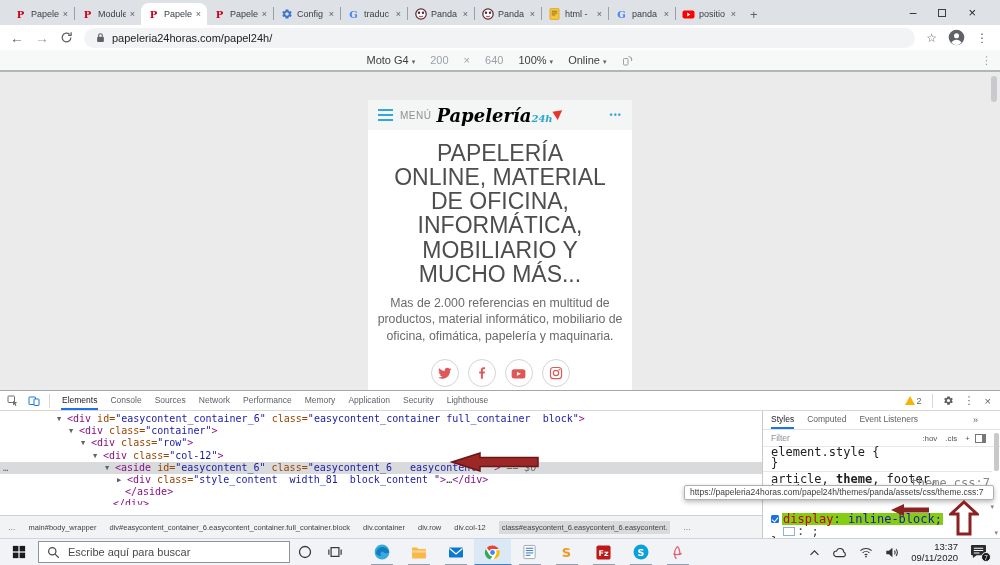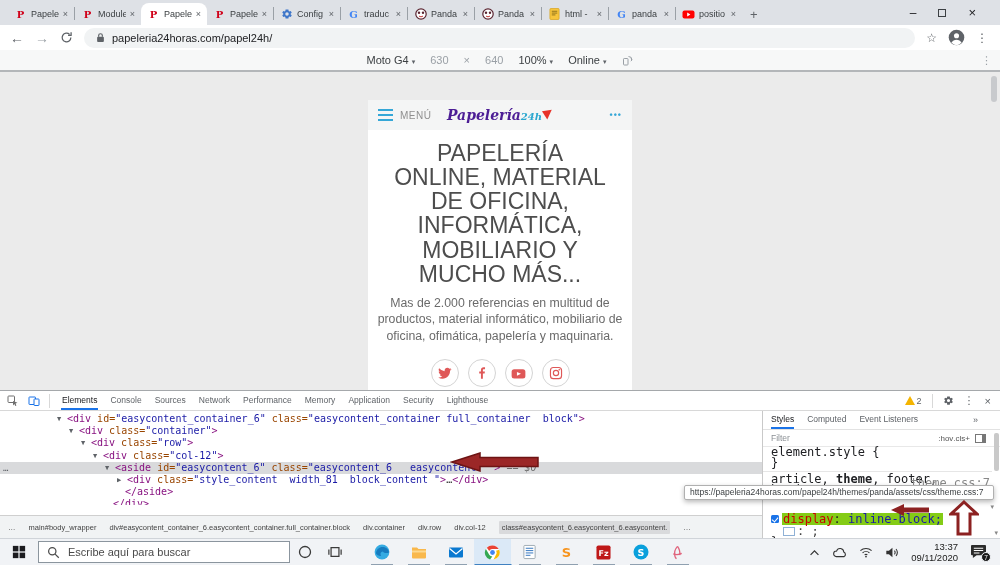--- a/index.html
+++ b/index.html
@@ -36,21 +36,21 @@
 
   
   .content { position:absolute; left:0; top:72px; width:1000px; height:318px; background:#ebebeb; }
   .pagescroll { position:absolute; right:3px; top:4px; width:6px; height:26px; background:#c8cacd; border-radius:3px; }
   .phone { position:absolute; left:368px; top:28px; width:264px; height:290px; background:#fff; overflow:hidden; }
   .phone-header { position:relative; height:30px; background:#f4f5f5; display:flex; align-items:center; padding:0 10px; }
   .burger { width:15px; height:12px; border-top:2px solid #35a7d7; border-bottom:2px solid #35a7d7; position:relative; flex:none; }
   .burger::after { content:''; position:absolute; left:0; top:3px; width:15px; height:2px; background:#35a7d7; }
   .menu-label { margin-left:7px; font-size:10px; color:#8f8f8f; letter-spacing:.5px; }
   .logo { position:absolute; left:50%; top:50%; transform:translate(-50%,-50%); display:flex; align-items:baseline; white-space:nowrap; }
-  .logo-main { font-family:"DejaVu Serif",serif; font-style:italic; font-weight:bold; font-size:14px; color:#4c1d95; }
+  .logo-main { font-family:"DejaVu Serif",serif; font-style:italic; font-weight:bold; font-size:18px; color:#000000; }
   .logo-accent { font-family:"DejaVu Serif",serif; font-style:italic; font-weight:bold; font-size:10px; color:#2ba7cf; }
   .logo-flag { width:0; height:0; border-left:9px solid #e8332a; border-top:4px solid transparent; border-bottom:6px solid transparent; transform:rotate(-32deg); margin:0 0 4px 2px; align-self:center; }
   .hdr-dots { position:absolute; right:10px; top:50%; transform:translateY(-50%); color:#35a7d7; font-size:9px; letter-spacing:1px; font-weight:bold; }
   .phone-heading { margin-top:11px; padding:0 24px; font-size:23px; line-height:1.05; color:#4d4d4d; text-align:center; }
   .phone-sub { margin-top:9px; padding:0 8px; font-size:12.3px; line-height:1.33; color:#6b6b6b; text-align:center; }
   .socials { position:absolute; left:0; right:0; bottom:3px; display:flex; justify-content:center; gap:9px; }
   .social { width:28px; height:28px; border:1.5px solid #d4d4d4; border-radius:50%; background:#fff; display:flex; align-items:center; justify-content:center; }
 
   
   .devtools { position:absolute; left:0; top:390px; width:1000px; height:148px; background:#fff; border-top:1px solid #a5a8ab; }
@@ -75,21 +75,21 @@
 
   .crumbs { position:absolute; left:0; top:124px; width:762px; height:24px; background:#f1f3f4; border-top:1px solid #cfcfcf; display:flex; align-items:center; gap:13px; padding:0 8px; font-size:7.5px; color:#434343; white-space:nowrap; overflow:hidden; }
   .crumb.hl { background:#d9dadc; padding:2px 3px; border-radius:1px; }
 
   .styles { position:absolute; left:762px; top:20px; width:238px; height:128px; border-left:1px solid #c9c9c9; }
   .st-tabs { height:19px; border-bottom:1px solid #e2e2e2; display:flex; gap:13px; align-items:center; padding:0 8px; }
   .st-tab { font-size:8.5px; color:#5f6368; height:100%; display:flex; align-items:center; border-bottom:2px solid transparent; }
   .st-tab.active { color:#202124; border-bottom-color:#1a73e8; }
   .st-overflow { margin-left:auto; color:#5f6368; font-size:9px; padding-right:14px; }
   .st-filter { position:relative; height:17px; border-bottom:1px solid #e8e8e8; font-size:8.5px; color:#8a8f94; line-height:17px; padding-left:8px; }
-  .st-toggles { position:absolute; right:30px; top:0; height:17px; display:flex; align-items:center; color:#555; font-size:8px; }
+  .st-toggles { position:absolute; right:30px; top:0; height:17px; display:flex; gap:8px; align-items:center; color:#555; font-size:8px; }
   .panel-ico { width:11px; height:9px; border:1px solid #777; position:relative; }
   .panel-ico::after { content:''; position:absolute; right:0; top:0; width:3px; height:100%; background:#777; }
   .st-scroll { position:absolute; right:1px; top:22px; width:5px; height:38px; background:#c9c9c9; border-radius:2px; }
   .st-scrolldn { position:absolute; right:2px; bottom:2px; font-size:7px; color:#888; }
   .st-body { position:absolute; left:0; top:36px; right:8px; bottom:0; font-family:"DejaVu Sans Mono",monospace; font-size:12px; color:#202124; }
   .st-row { padding-left:8px; line-height:11px; }
   .st-div { border-top:1px solid #e6e6e6; margin:2px 0; }
   .rule-row { position:relative; padding-left:8px; line-height:11px; }
   .rule-src { position:absolute; right:2px; top:4px; color:#888;text-decoration:underline; }
   .b { font-weight:bold; }
@@ -262,21 +262,21 @@
         <circle cx="12" cy="12" r="11" fill="#5f6368"></circle>
         <circle cx="12" cy="9.5" r="3.6" fill="#fff"></circle>
         <path d="M4.8 19a8.5 8.5 0 0 1 14.4 0A10.9 10.9 0 0 1 12 22.9 10.9 10.9 0 0 1 4.8 19z" fill="#fff"></path>
       </svg>
   </span>
   <span class="dots3">⋮</span>
 </div>
 
 <div class="devbar">
   <span><span>Moto G4</span> <span class="dd">▾</span></span>
-  <span class="dim">630</span>
+  <span class="dim">200</span>
   <span class="dim">×</span>
   <span class="dim">640</span>
   <span><span>100%</span> <span class="dd">▾</span></span>
   <span><span>Online</span> <span class="dd">▾</span></span>
   <span style="display:flex;">
     <svg width="12" height="12" viewBox="0 0 24 24" fill="none" stroke="#9aa0a6" stroke-width="2">
         <rect x="3" y="9" width="9" height="13" rx="1.5"></rect>
         <path d="M13 5a7 7 0 0 1 7 7"></path>
         <path d="M17.6 9.5L20 12l-2.4 2.2"></path>
       </svg>

